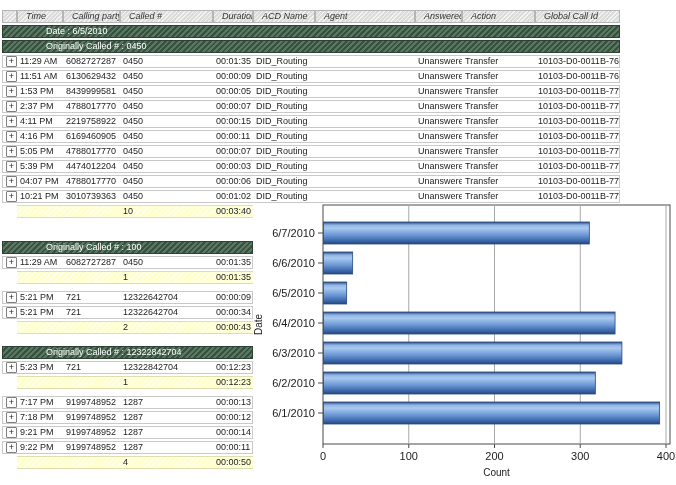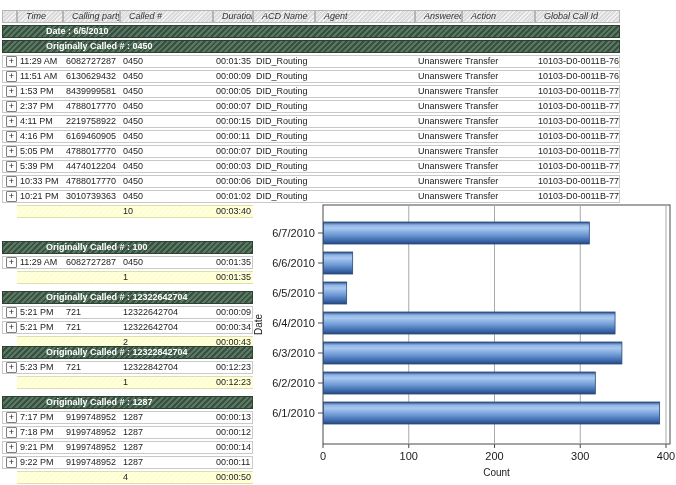--- a/index.html
+++ b/index.html
@@ -16,21 +16,21 @@
   th { background-color:#dcdcdc;
     background-image:repeating-linear-gradient(135deg, rgba(255,255,255,.65) 0 1px, rgba(0,0,0,0) 1px 3px);
     border:1px solid #b5b5b5; font-style:italic; color:#333;padding-left:8px; }
 
   tr.data td { background:#fff; border-top:1px solid #c9c9c9; border-bottom:1px solid #c9c9c9; }
   tr.data td:first-child { border-left:1px solid #c9c9c9; }
   tr.data td:last-child  { border-right:1px solid #c9c9c9; }
 
   td.grp { background-color:#40604a;
     background-image:repeating-linear-gradient(135deg, rgba(255,255,255,.14) 0 2px, rgba(0,0,0,.16) 2px 4px);
-    color:#fff; font-weight:bold; border:1px solid #2c4332; height:12px;padding-left:43px; }
+    color:#fff; font-weight:normal; border:1px solid #2c4332; height:12px;padding-left:43px; }
 
   tr.sum td.y { background-color:#ffffc8;
     background-image:repeating-linear-gradient(135deg, rgba(255,255,255,.55) 0 2px, rgba(0,0,0,0) 2px 4px);
     border-top:1px solid #dedeb0; border-bottom:1px solid #dedeb0; }
   tr.sum td { height:12px; }
 
   td.dur { text-align:right; padding-right:4px; }
 
   .expand { width:11px; height:11px; border:1px solid #7e7e7e; background:#fcfcfc;
     font-size:9px; line-height:9px; text-align:center; color:#222; cursor:pointer;
@@ -187,21 +187,21 @@
           <td>DID_Routing</td>
           <td></td>
           <td>Unanswered</td>
           <td>Transfer</td>
           <td>10103-D0-0011B-778</td>
         </tr>
         <tr class="data">
           <td>
             <div class="expand">+</div>
           </td>
-          <td>10:33 PM</td>
+          <td>04:07 PM</td>
           <td>4788017770</td>
           <td>0450</td>
           <td class="dur">00:00:06</td>
           <td>DID_Routing</td>
           <td></td>
           <td>Unanswered</td>
           <td>Transfer</td>
           <td>10103-D0-0011B-77E</td>
         </tr>
         <tr class="data">
@@ -266,23 +266,20 @@
       </table>
       <table class="sub" style="top: 253px;">
         <colgroup>
           <col style="width: 15px;">
           <col style="width: 46px;">
           <col style="width: 57px;">
           <col style="width: 93px;">
           <col style="width: 40px;">
         </colgroup>
         <tbody>
-          <tr>
-            <td class="grp" colspan="5">Originally Called # : 12322642704</td>
-          </tr>
           <tr class="data">
             <td>
               <div class="expand">+</div>
             </td>
             <td>5:21 PM</td>
             <td>721</td>
             <td>12322642704</td>
             <td class="dur">00:00:09</td>
           </tr>
           <tr class="data">
@@ -335,23 +332,20 @@
       </table>
       <table class="sub" style="top: 358px;">
         <colgroup>
           <col style="width: 15px;">
           <col style="width: 46px;">
           <col style="width: 57px;">
           <col style="width: 93px;">
           <col style="width: 40px;">
         </colgroup>
         <tbody>
-          <tr>
-            <td class="grp" colspan="5">Originally Called # : 1287</td>
-          </tr>
           <tr class="data">
             <td>
               <div class="expand">+</div>
             </td>
             <td>7:17 PM</td>
             <td>9199748952</td>
             <td>1287</td>
             <td class="dur">00:00:13</td>
           </tr>
           <tr class="data">

